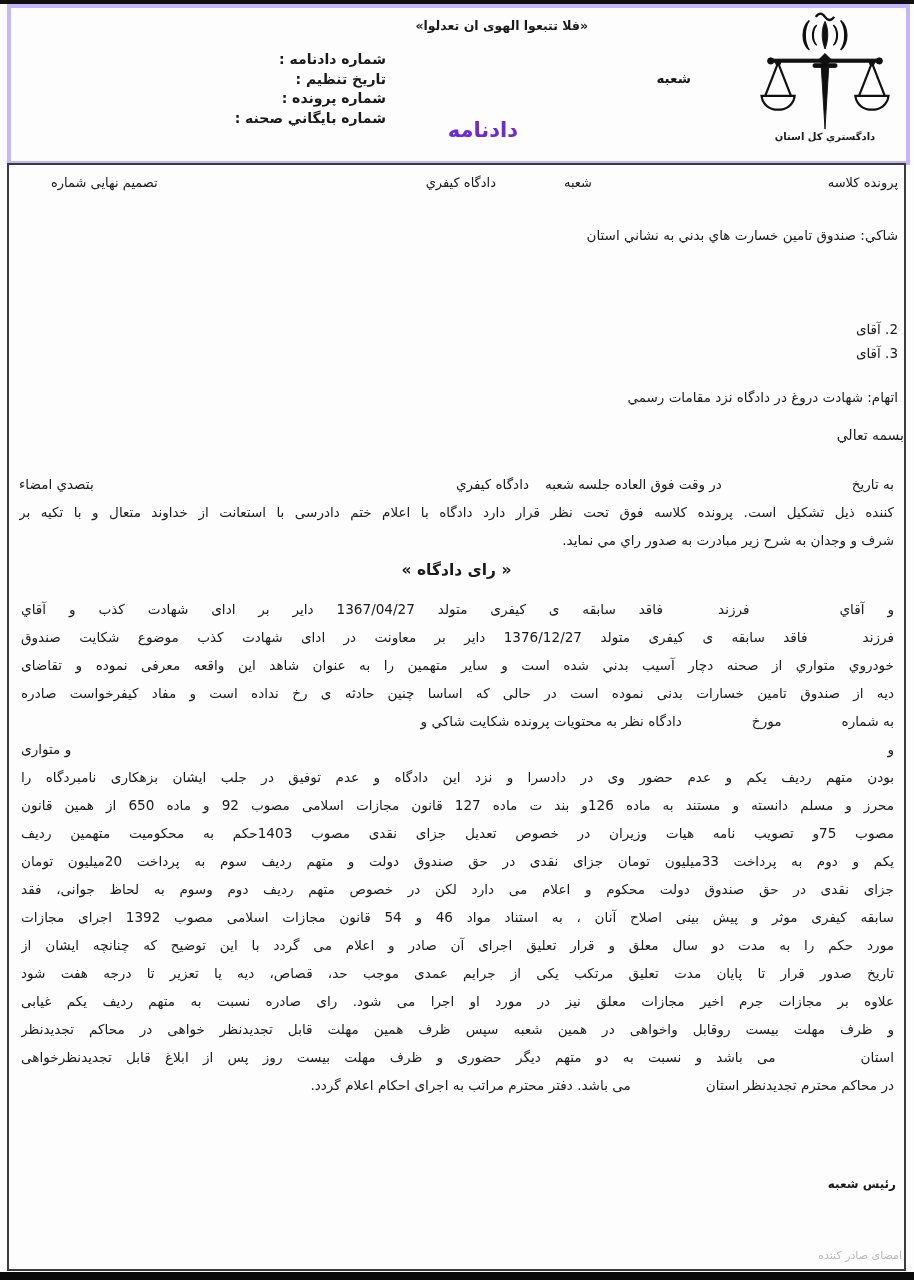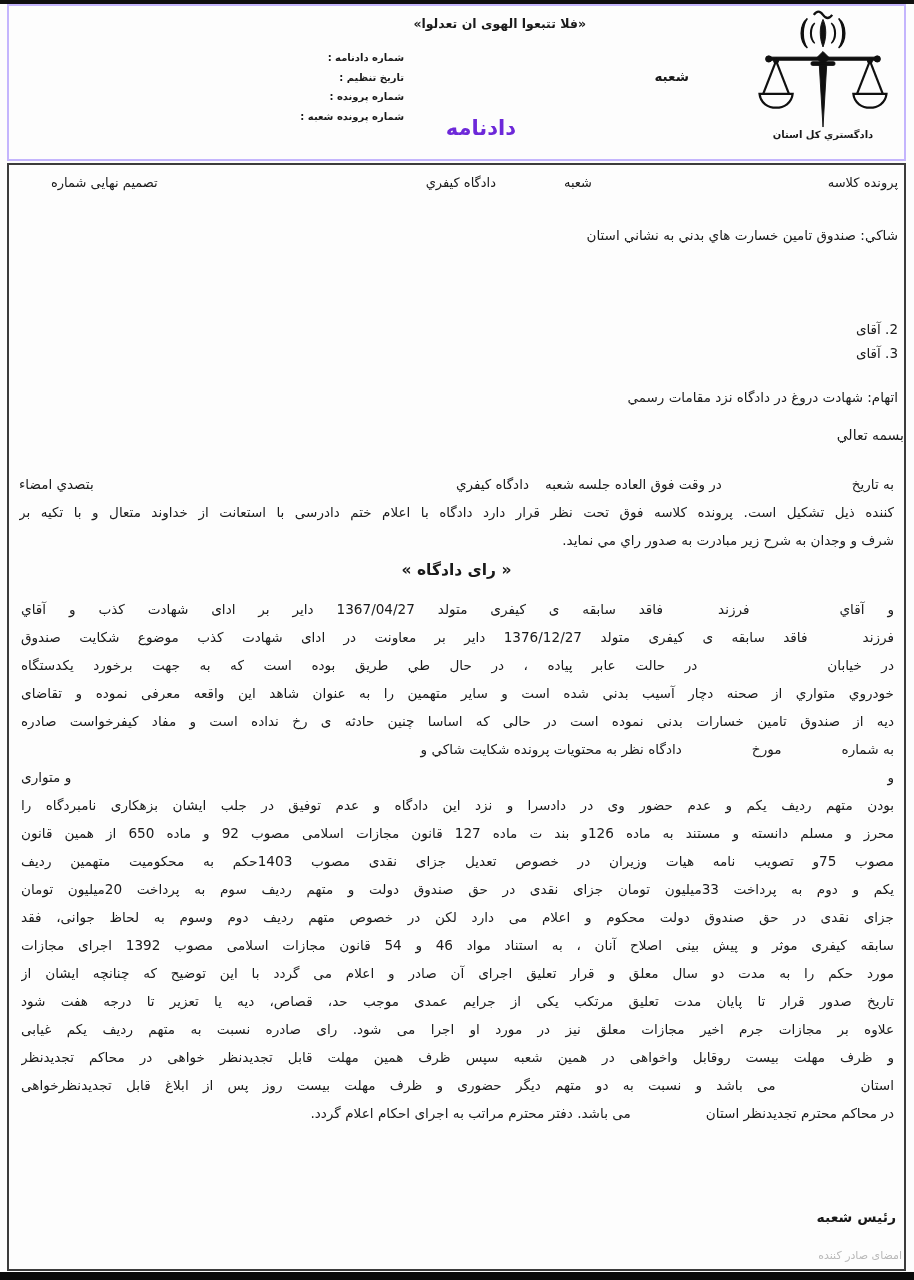--- a/index.html
+++ b/index.html
@@ -6,24 +6,24 @@
   .page{
     position:relative;width:914px;height:1280px;margin:0 auto;
     background:#fdfdfd;overflow:hidden;direction:rtl;
     font-family:"DejaVu Sans",sans-serif;color:#1a1a1a;
   }
   .bar-top{position:absolute;left:0;top:0;width:914px;height:4px;background:#101010;}
   .bar-bottom{position:absolute;left:0;top:1272px;width:914px;height:8px;background:#0a0a0a;}
 
   .header-box{
     position:absolute;left:7px;top:4px;width:895px;height:153px;
-    border:2px solid #c4b5fd;background:#fdfdfd;
+    border:4px solid #c4b5fd;background:#fdfdfd;
   }
   .verse{position:absolute;top:10px;right:318px;font-size:12.5px;font-weight:bold;}
-  .doc-labels{position:absolute;top:42px;right:500px;text-align:right;font-size:10px;font-weight:bold;line-height:19.5px;}
+  .doc-labels{position:absolute;top:42px;right:520px;text-align:right;font-size:14px;font-weight:bold;line-height:19.5px;}
   .doc-title{position:absolute;top:110px;right:388px;font-size:21px;font-weight:bold;color:#6d28d9;}
   .branch-word{position:absolute;top:62px;right:215px;font-size:13.5px;font-weight:bold;}
   .logo-wrap{position:absolute;top:2px;right:8px;width:146px;text-align:center;}
   .logo-wrap svg{display:block;margin:0 auto;}
   .org-name{font-size:10px;font-weight:bold;margin-top:-3px;}
 
   .main-box{
     position:absolute;left:7px;top:163px;width:895px;height:1104px;
     border:2px solid #3c3c3c;background:#fdfdfd;font-size:13.5px;
   }
@@ -44,37 +44,37 @@
   .verdict{position:absolute;top:430px;left:12px;right:10px;line-height:28px;font-size:13.6px;}
   .line{height:28px;overflow:hidden;}
   .fill{text-align:justify;text-align-last:justify;}
   .flexline{display:flex;justify-content:space-between;}
   .introline1{display:flex;align-items:baseline;}
   .gap{display:inline-block;height:1px;}
   .g55{width:55px;} .g60{width:60px;} .g70{width:70px;} .g75{width:75px;}
   .g85{width:85px;} .g90{width:90px;} .g95{width:95px;} .g130{width:130px;}
   .sp16{flex:0 0 16px;} .sp130{flex:0 0 130px;} .spfill{flex:1;}
 
-  .signer{position:absolute;top:1044px;right:8px;font-weight:bold;font-size:14px;}
+  .signer{position:absolute;top:1012px;right:8px;font-weight:bold;font-size:12px;}
   .sig-note{position:absolute;top:1084px;right:2px;color:#b9b9b9;font-size:11px;}
 </style>
 </head>
 <body>
 
 <div class="page">
   <div class="bar-top"></div>
 
   <div class="header-box">
     <div class="verse">«فلا تتبعوا الهوی ان تعدلوا»</div>
 
     <div class="doc-labels">
       <div>شماره دادنامه :</div>
       <div>تاریخ تنظیم :</div>
       <div>شماره پرونده :</div>
-      <div>شماره پرونده شعبه :</div>
+      <div>شماره بایگاني صحنه :</div>
     </div>
 
     <div class="doc-title">دادنامه</div>
     <div class="branch-word">شعبه</div>
 
     <div class="logo-wrap">
       <span>
         <svg width="138" height="124" viewBox="0 0 150 132" xmlns="http://www.w3.org/2000/svg">
           <g fill="#101010" stroke="#101010">
 
@@ -141,21 +141,20 @@
       </div>
       <div class="line fill">کننده ذیل تشکیل است. پرونده کلاسه فوق تحت نظر قرار دارد  دادگاه با اعلام ختم دادرسی با استعانت از خداوند متعال و با تکیه بر</div>
       <div class="line">شرف و وجدان به شرح زیر مبادرت به صدور راي مي نماید.</div>
     </div>
 
     <div class="verdict-heading">« رای دادگاه »</div>
 
     <div class="verdict">
       <div class="line fill"><span>و آقاي</span><span class="gap g90"></span><span>فرزند</span><span class="gap g55"></span><span>فاقد سابقه ی کیفری متولد 1367/04/27 دایر بر ادای شهادت کذب و آقاي</span></div>
       <div class="line fill"><span>فرزند</span><span class="gap g55"></span><span>فاقد سابقه ی کیفری متولد 1376/12/27 دایر بر معاونت در ادای شهادت کذب موضوع شکایت صندوق</span></div>
-      <div class="line fill"><span>در خیابان</span><span class="gap g130"></span><span>در حالت عابر پیاده ، در حال طي طریق بوده است که به جهت برخورد یکدستگاه</span></div>
       <div class="line fill">خودروي متواري از صحنه دچار آسیب بدني شده است و سایر متهمین را به عنوان شاهد این واقعه معرفی نموده و تقاضای</div>
       <div class="line fill">دیه از صندوق تامین خسارات بدنی نموده است در حالی که اساسا چنین حادثه ی رخ نداده است و مفاد کیفرخواست صادره</div>
       <div class="line"><span>به شماره</span><span class="gap g60"></span><span>مورخ</span><span class="gap g70"></span><span>دادگاه نظر به محتویات پرونده شکایت شاکي و</span></div>
       <div class="line flexline">
           <span>و</span>
           <span>و متواری</span>
         </div>
       <div class="line fill">بودن متهم ردیف یکم و عدم حضور وی در دادسرا و نزد این دادگاه و عدم توفیق در جلب ایشان بزهکاری نامبردگاه را</div>
       <div class="line fill">محرز و مسلم دانسته و مستند به ماده 126و بند ت ماده 127 قانون مجازات اسلامی مصوب 92 و ماده 650 از همین قانون</div>
       <div class="line fill">مصوب 75و تصویب نامه هیات وزیران در خصوص تعدیل جزای نقدی مصوب 1403حکم به محکومیت متهمین ردیف</div>

